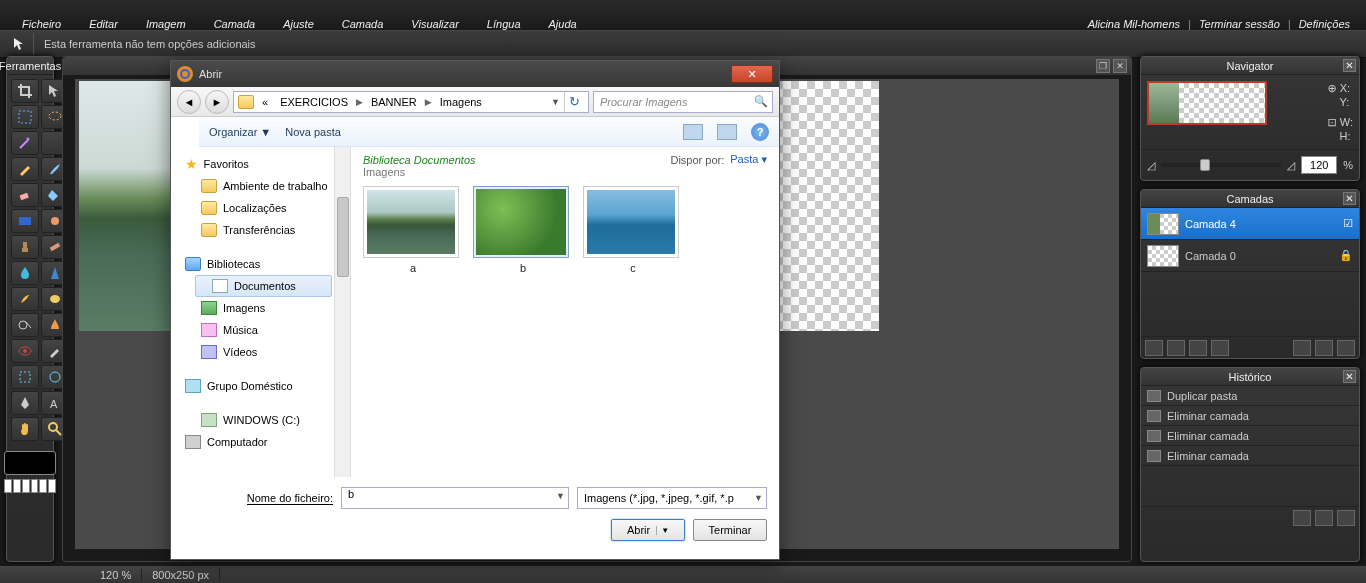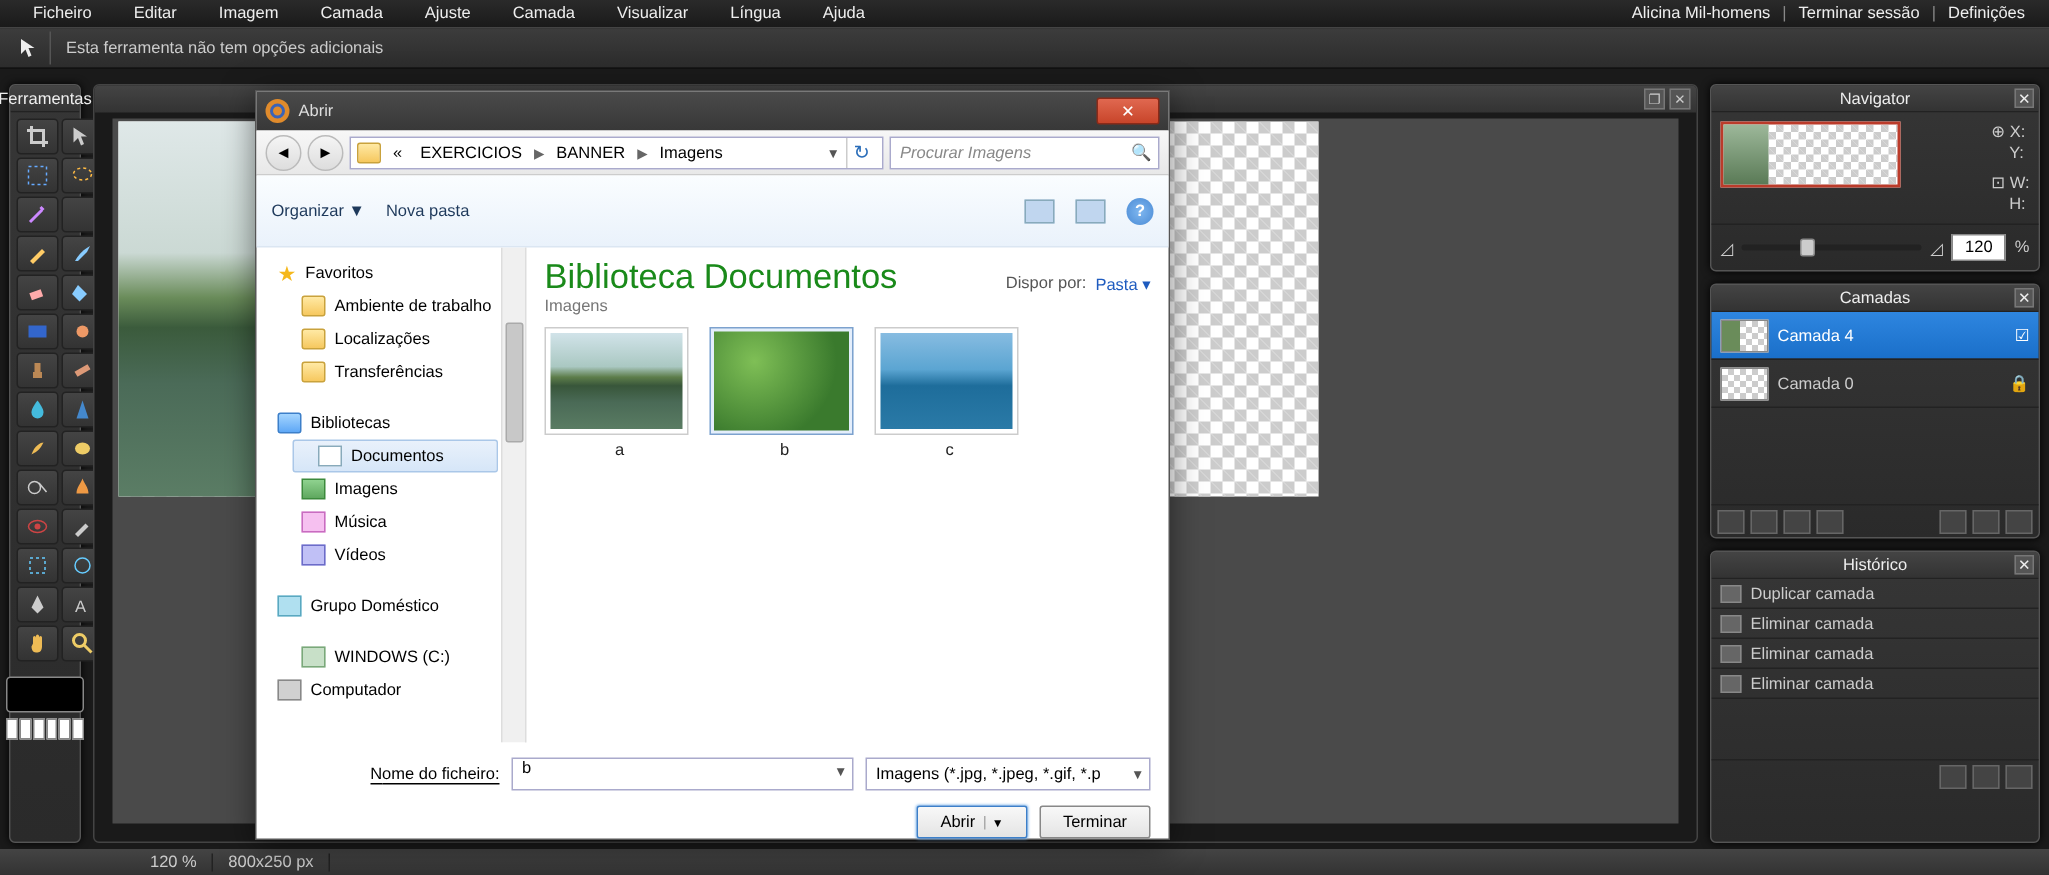--- a/index.html
+++ b/index.html
@@ -1,17 +1,17 @@
 <!DOCTYPE html>
 <html><head>
 <meta charset="utf-8">
 <style>
 *{margin:0;padding:0;box-sizing:border-box;font-family:Arial,sans-serif;font-size:11px;}
 body{background:#1a1a1a;width:1366px;height:583px;overflow:hidden;position:relative;color:#ccc;}
-.menubar{height:18px;background:linear-gradient(#2a2a2a,#1a1a1a);display:flex;align-items:center;padding:0 8px;color:#eee;}
+.menubar{height:30px;background:linear-gradient(#2a2a2a,#1a1a1a);display:flex;align-items:flex-end;padding:0 8px;color:#eee;font-style:italic;}
 .menubar .mitem{padding:0 14px;cursor:default;}
 .menubar .spacer{flex:1;}
 .menubar .user{padding:0 8px;}
 .menubar .sep{color:#888;}
 .optbar{height:28px;background:linear-gradient(#3c3c3c,#2c2c2c);display:flex;align-items:center;border-top:1px solid #444;border-bottom:1px solid #111;padding:0 6px;}
 .optbar .cursor-ico{width:28px;height:22px;display:flex;align-items:center;justify-content:center;border-right:1px solid #555;margin-right:10px;}
 .optbar .cursor-ico svg{width:16px;height:16px;}
 .content{position:absolute;top:50px;left:0;right:0;bottom:15px;display:flex;gap:8px;padding:6px;}
 .panel{background:linear-gradient(#363636,#2a2a2a);border:1px solid #555;border-radius:4px;box-shadow:0 0 6px #000;}
 .panel-hdr{height:18px;background:linear-gradient(#444,#333);border-bottom:1px solid #222;display:flex;align-items:center;justify-content:center;color:#eee;position:relative;border-radius:3px 3px 0 0;}
@@ -63,21 +63,21 @@
 .dlg-nav{height:30px;display:flex;align-items:center;padding:0 6px;gap:4px;background:linear-gradient(#f7f7f7,#e8e8e8);border-bottom:1px solid #ccc;}
 .nav-arrow{width:24px;height:24px;border:1px solid #bbb;border-radius:50%;background:linear-gradient(#f5f5f5,#ddd);display:flex;align-items:center;justify-content:center;cursor:pointer;}
 .addr{flex:1;height:22px;border:1px solid #aac;background:#fff;display:flex;align-items:center;padding:0 4px;gap:4px;}
 .addr .fold{width:16px;height:14px;background:linear-gradient(#ffe9a4,#f6c85f);border:1px solid #c9a23c;border-radius:2px;}
 .addr .crumb{padding:0 4px;}
 .addr .arr{color:#666;font-size:9px;}
 .addr .drop{margin-left:auto;color:#555;font-size:9px;}
 .addr .refresh{width:20px;height:20px;border-left:1px solid #ccc;display:flex;align-items:center;justify-content:center;color:#2a6db9;font-size:13px;}
 .searchbox{width:180px;height:22px;border:1px solid #aac;background:#fff;display:flex;align-items:center;padding:0 6px;color:#888;font-style:italic;position:relative;}
 .searchbox .mag{position:absolute;right:4px;color:#5b8bd0;font-style:normal;}
-.dlg-toolbar{height:48px;display:flex;align-items:center;padding:0 10px;gap:14px;background:linear-gradient(#fafdff,#eaf2fb);border-bottom:1px solid #dbe6f2;color:#1e395b;}
+.dlg-toolbar{height:30px;display:flex;align-items:center;padding:0 10px;gap:14px;background:linear-gradient(#fafdff,#eaf2fb);border-bottom:1px solid #dbe6f2;color:#1e395b;margin-left:28px;}
 .dlg-toolbar .tb{cursor:pointer;}
 .dlg-toolbar .spacer{flex:1;}
 .tb-ico{width:20px;height:16px;background:#c0d6ef;border:1px solid #8ab;cursor:pointer;}
 .tb-help{width:18px;height:18px;border-radius:50%;background:radial-gradient(#7fb7f0,#4a8ad4);color:#fff;display:flex;align-items:center;justify-content:center;font-weight:bold;cursor:pointer;}
 .dlg-body{display:flex;height:330px;}
 .dlg-side{width:180px;border-right:1px solid #ddd;padding:6px 0;overflow:hidden;position:relative;}
 .dlg-side-scroll{position:absolute;right:0;top:0;bottom:0;width:16px;background:#f0f0f0;border-left:1px solid #ddd;}
 .dlg-side-scroll .sthumb{position:absolute;left:2px;top:50px;width:12px;height:80px;background:#c8c8c8;border:1px solid #aaa;border-radius:2px;}
 .side-item{height:22px;display:flex;align-items:center;padding:0 8px 0 14px;gap:6px;cursor:default;}
 .side-item.sub{padding-left:30px;}
@@ -90,21 +90,21 @@
 .ico-img{background:linear-gradient(#8fd28f,#5fa85f);border:1px solid #3c8a3c;}
 .ico-music{background:#f6c0f0;border:1px solid #c86cc0;}
 .ico-video{background:#c0c0f6;border:1px solid #6c6cc8;}
 .ico-home{background:#b0e0f0;border:1px solid #5aa8c0;}
 .ico-pc{background:#d0d0d0;border:1px solid #888;}
 .ico-drive{background:#c8e0c8;border:1px solid #7aa87a;}
 .side-group{font-weight:normal;}
 .side-spacer{height:12px;}
 .dlg-main{flex:1;padding:6px 12px;}
 .lib-hdr{display:flex;align-items:baseline;margin-bottom:8px;}
-.lib-title{color:#1a8a1a;font-size:23px;}
+.lib-title{color:#1a8a1a;font-size:11px;font-style:italic;}
 .lib-sub{color:#777;font-size:11px;}
 .lib-arrange{margin-left:auto;color:#555;display:flex;align-items:center;gap:6px;}
 .lib-arrange .val{color:#1e5bbf;}
 .thumbs{display:flex;gap:10px;margin-top:6px;}
 .thumb{width:100px;text-align:center;}
 .thumb-img{width:96px;height:72px;border:1px solid #ccc;padding:3px;background:#fff;}
 .thumb-img.selected{border:1px solid #7da2ce;background:#e4eefb;padding:2px;}
 .thumb-img .inner{width:100%;height:100%;}
 .ta{background:linear-gradient(180deg,#d1e3e9 0%,#aac8c2 35%,#5d7d4a 46%,#38563a 55%,#4a6a56 72%,#5a7c63 100%);}
 .tb-i{background:radial-gradient(circle at 30% 30%,#7fbf56,#3a7a2d 70%);}
@@ -385,21 +385,21 @@
     </div>
 
     <div class="panel" style="flex:1;display:flex;flex-direction:column">
       <div class="panel-hdr">
           <span>Histórico</span>
           <div class="pclose">✕</div>
         </div>
       <div class="hist-body" style="flex:1">
         <div class="hist-row">
             <div class="hist-ico"></div>
-            <span>Duplicar camada</span>
+            <span>Duplicar pasta</span>
           </div>
         <div class="hist-row">
             <div class="hist-ico"></div>
             <span>Eliminar camada</span>
           </div>
         <div class="hist-row">
             <div class="hist-ico"></div>
             <span>Eliminar camada</span>
           </div>
         <div class="hist-row">

